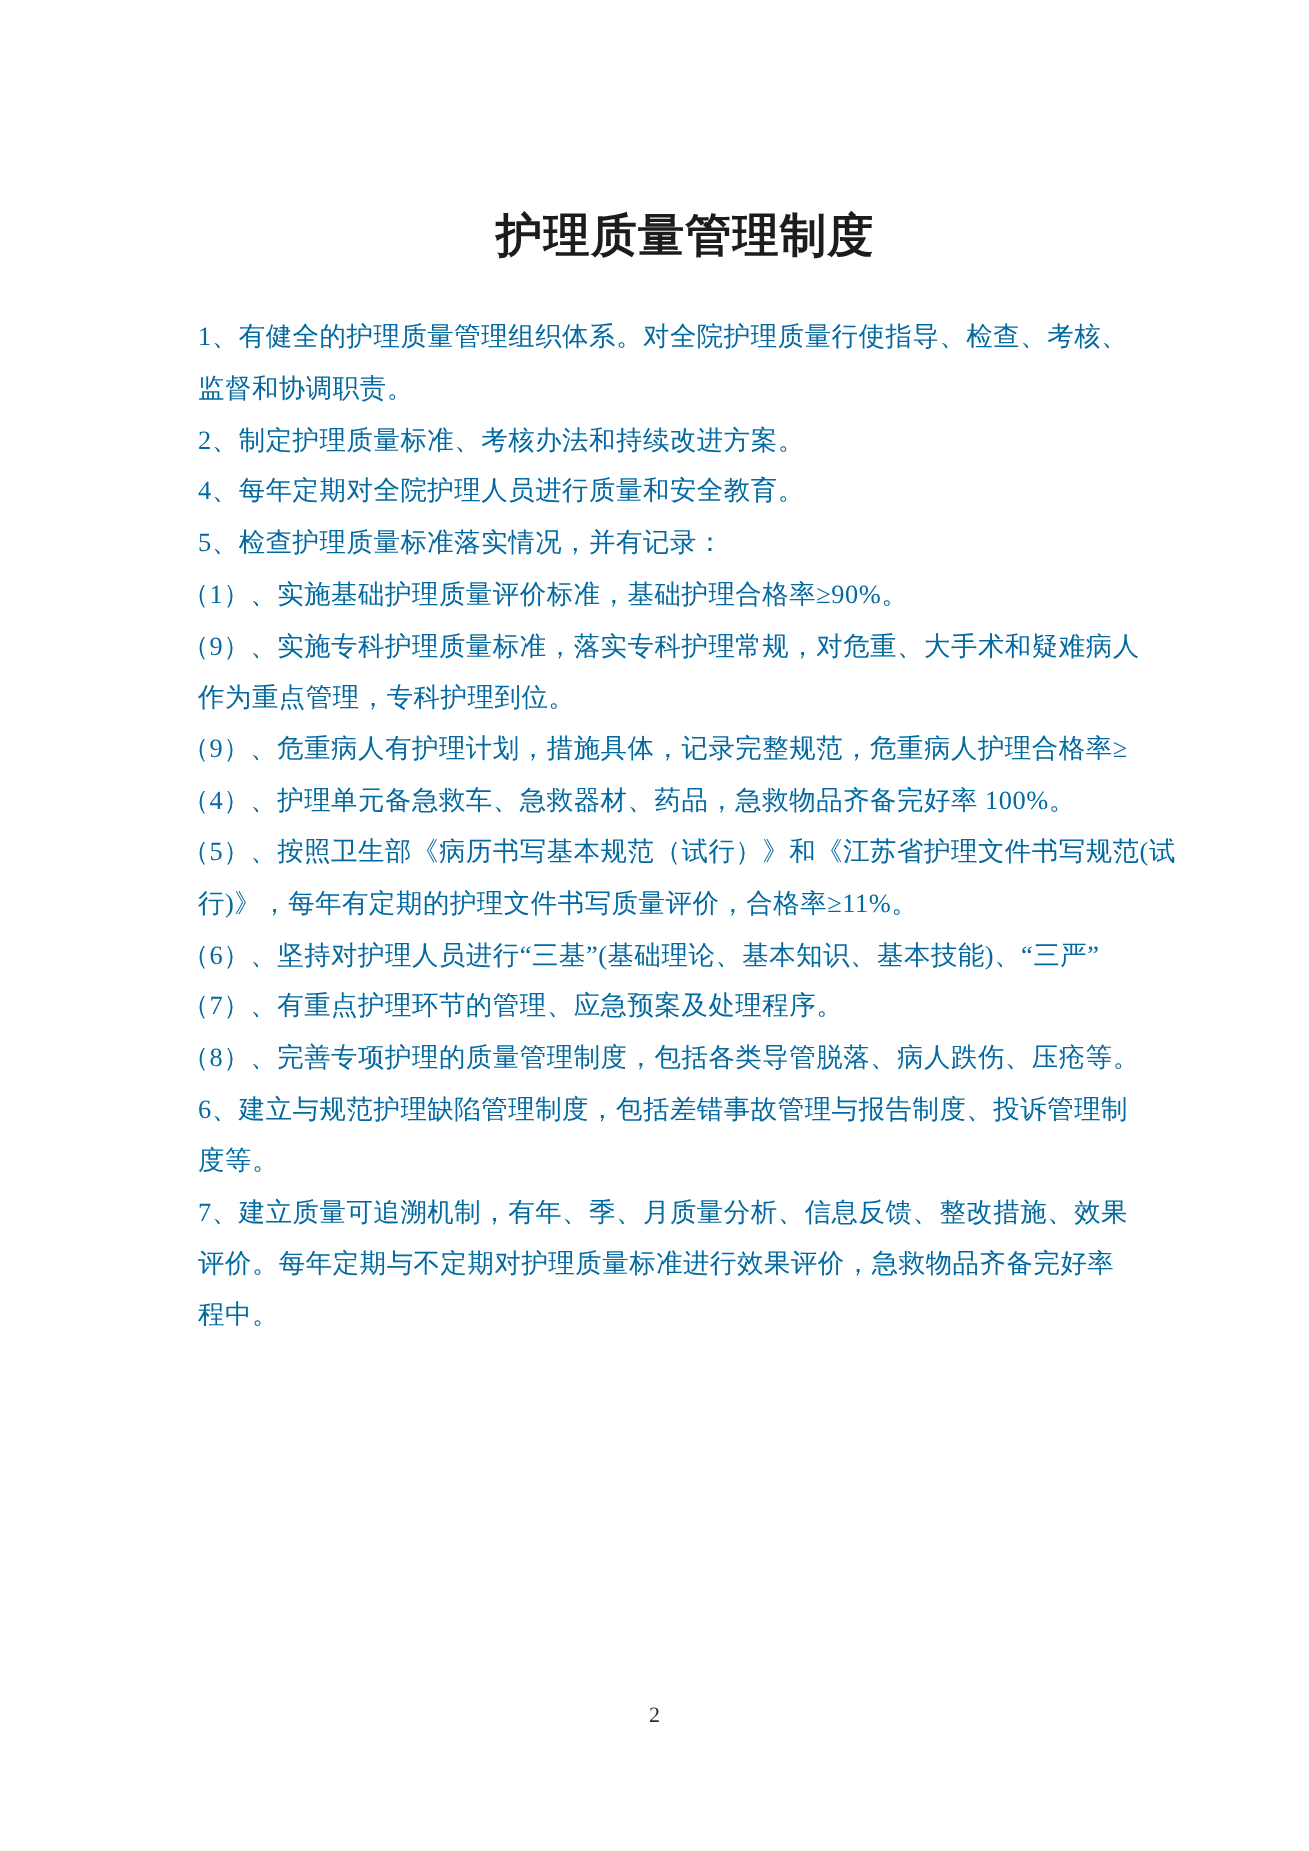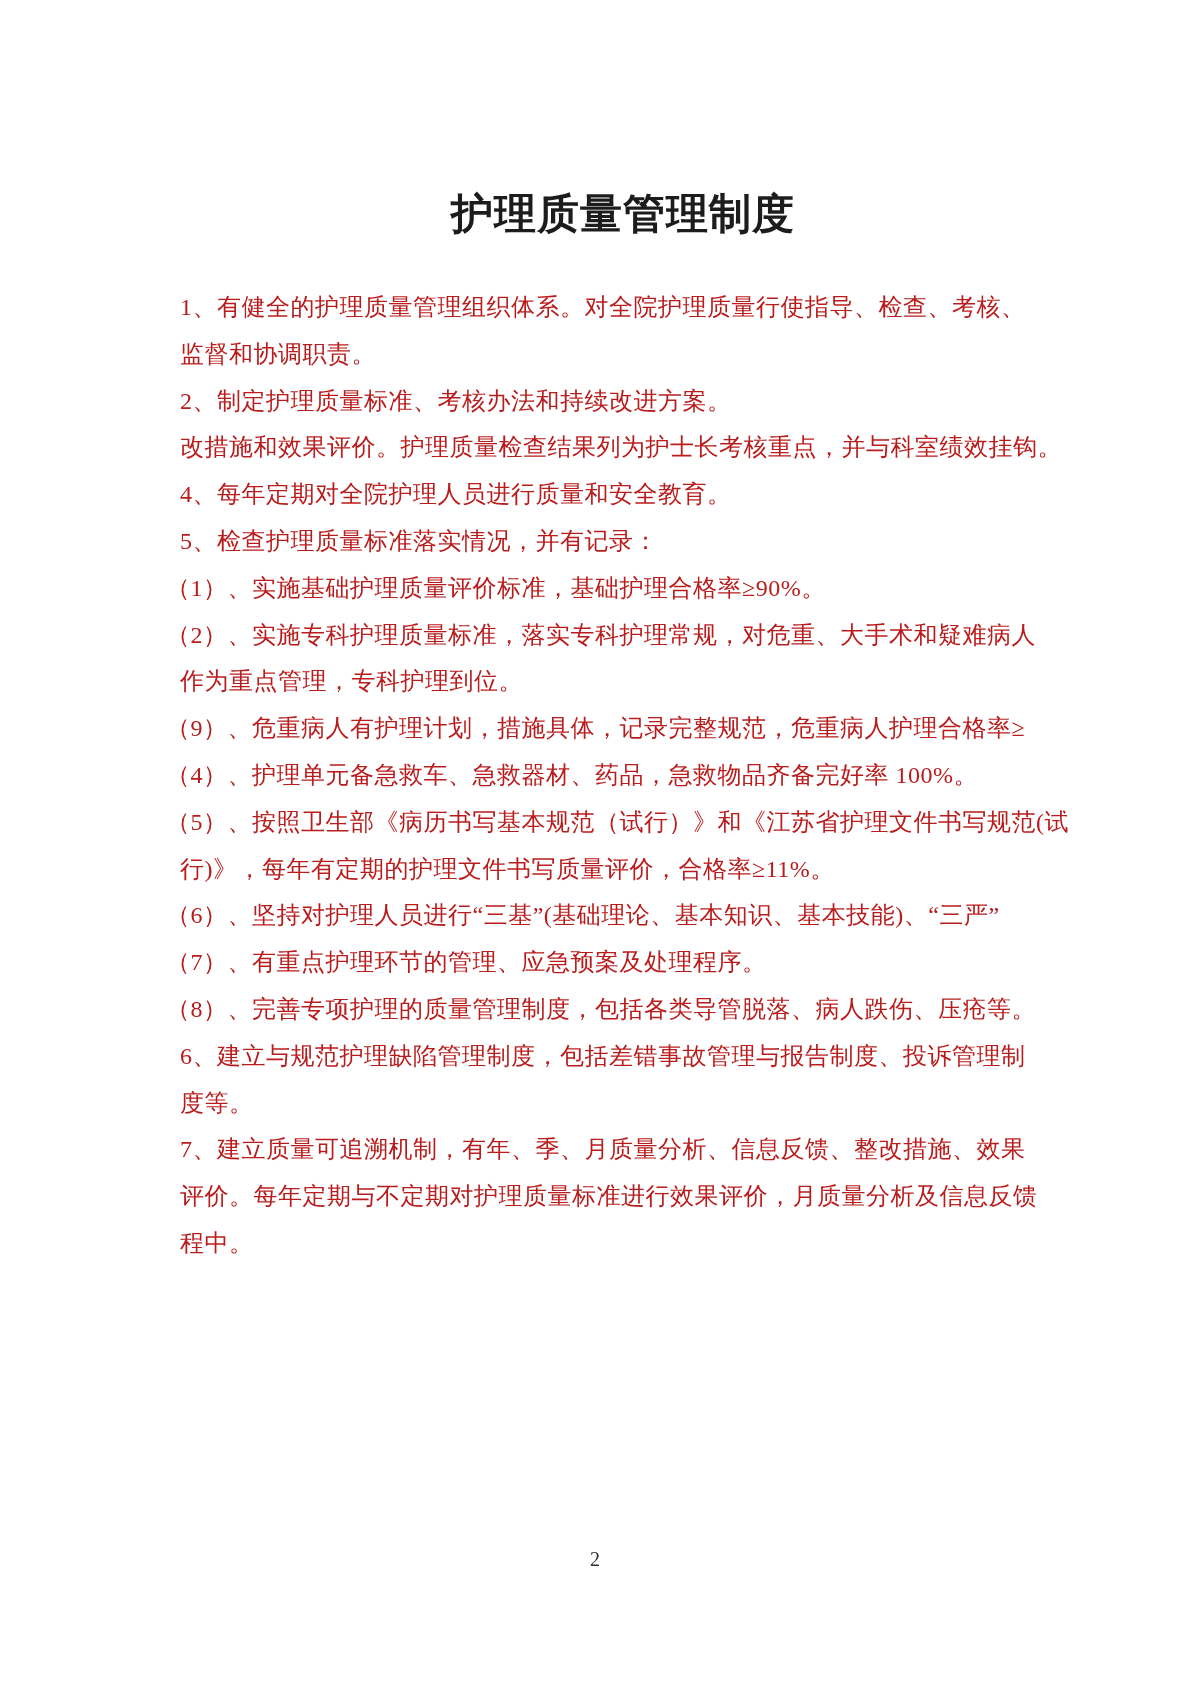--- a/index.html
+++ b/index.html
@@ -27,21 +27,21 @@
     line-height: 44px;
     font-weight: 700;
     letter-spacing: 1px;
     color: #1c1c1c;
   }
   .doc-body {
     position: absolute;
     top: 284px;
     left: 166px;
     width: 878px;
-    color: #b91c1c;
+    color: #0369a1;
   }
   .doc-line {
     height: 46.8px;
     line-height: 46.8px;
     font-size: 24px;
     letter-spacing: 0.5px;
     white-space: nowrap;
   }
   
   .doc-line.indent {
@@ -62,35 +62,34 @@
 <body>
 
 <div class="page">
 
   <h1 class="doc-title">护理质量管理制度</h1>
 
   <div class="doc-body">
       <div class="doc-line indent">1、有健全的护理质量管理组织体系。对全院护理质量行使指导、检查、考核、</div>
       <div class="doc-line indent">监督和协调职责。</div>
       <div class="doc-line indent">2、制定护理质量标准、考核办法和持续改进方案。</div>
-      <div class="doc-line indent">改措施和效果评价。护理质量检查结果列为护士长考核重点，并与科室绩效挂钩。</div>
       <div class="doc-line indent">4、每年定期对全院护理人员进行质量和安全教育。</div>
       <div class="doc-line indent">5、检查护理质量标准落实情况，并有记录：</div>
       <div class="doc-line">（1）、实施基础护理质量评价标准，基础护理合格率≥90%。</div>
-      <div class="doc-line">（2）、实施专科护理质量标准，落实专科护理常规，对危重、大手术和疑难病人</div>
+      <div class="doc-line">（9）、实施专科护理质量标准，落实专科护理常规，对危重、大手术和疑难病人</div>
       <div class="doc-line indent">作为重点管理，专科护理到位。</div>
       <div class="doc-line">（9）、危重病人有护理计划，措施具体，记录完整规范，危重病人护理合格率≥</div>
       <div class="doc-line">（4）、护理单元备急救车、急救器材、药品，急救物品齐备完好率 100%。</div>
       <div class="doc-line">（5）、按照卫生部《病历书写基本规范（试行）》和《江苏省护理文件书写规范(试</div>
       <div class="doc-line indent">行)》，每年有定期的护理文件书写质量评价，合格率≥11%。</div>
       <div class="doc-line">（6）、坚持对护理人员进行“三基”(基础理论、基本知识、基本技能)、“三严”</div>
       <div class="doc-line">（7）、有重点护理环节的管理、应急预案及处理程序。</div>
       <div class="doc-line">（8）、完善专项护理的质量管理制度，包括各类导管脱落、病人跌伤、压疮等。</div>
       <div class="doc-line indent">6、建立与规范护理缺陷管理制度，包括差错事故管理与报告制度、投诉管理制</div>
       <div class="doc-line indent">度等。</div>
       <div class="doc-line indent">7、建立质量可追溯机制，有年、季、月质量分析、信息反馈、整改措施、效果</div>
-      <div class="doc-line indent">评价。每年定期与不定期对护理质量标准进行效果评价，月质量分析及信息反馈</div>
+      <div class="doc-line indent">评价。每年定期与不定期对护理质量标准进行效果评价，急救物品齐备完好率</div>
       <div class="doc-line indent">程中。</div>
     </div>
 
   <div class="page-number">2</div>
 
 </div>
 
 </body></html>

